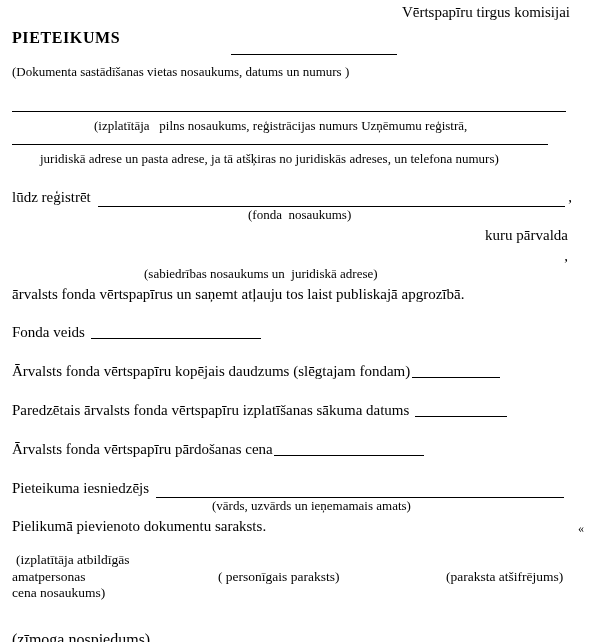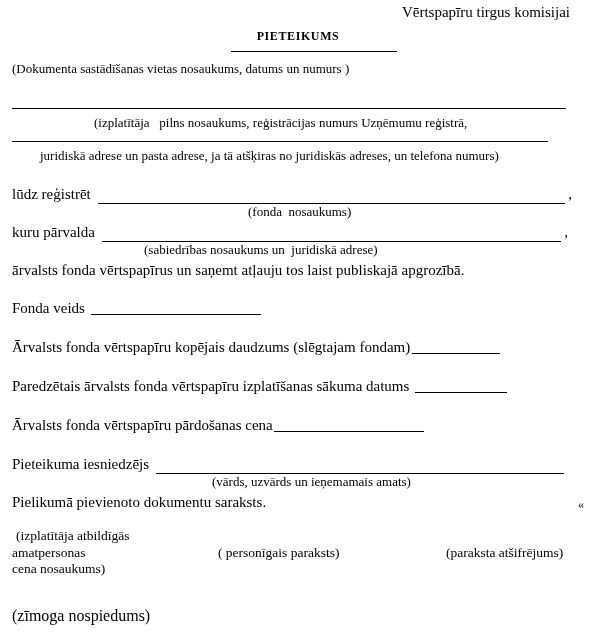--- a/index.html
+++ b/index.html
@@ -11,23 +11,22 @@
     font-family: "Liberation Serif", serif;
     font-size: 15px;
     overflow: hidden;
   }
   .page { padding: 4px 16px 0 12px; }
 
   .addressee { text-align: right; padding-right: 14px; font-size: 15px; }
 
   .title {
     margin-top: 8px;
-    text-align: center;
     font-weight: 700;
-    font-size: 12px;
+    font-size: 16px;
     letter-spacing: 0.6px;
   }
   .title-underline {
     width: 166px;
     border-bottom: 1px solid #000;
     margin: 7px auto 0 auto;
     transform: translateX(16px);
     height: 0;
   }
 
@@ -39,21 +38,21 @@
   .issuer-cap-1 { margin-top: 6px; padding-left: 82px; }
   .rule-2 { margin-top: 10px; width: 536px; }
   .issuer-cap-2 { margin-top: 6px; padding-left: 28px; }
 
   .row { display: flex; align-items: flex-end; line-height: 20px; }
   .fill { flex: 1; border-bottom: 1px solid #000; margin-left: 7px; height: 0; }
   .suffix { margin-left: 3px; }
 
   .register-row { margin-top: 20px; margin-right: 12px; }
   .fund-caption { padding-left: 236px; }
-  .managed-row { margin-top: 2px; margin-right: 16px; }
+  .managed-row { margin-top: 2px; margin-right: 16px; flex-direction: column; }
   .company-caption { padding-left: 132px; }
   .statement { margin-top: 2px; line-height: 20px; }
 
   .field-row { margin-top: 18px; line-height: 21px; }
   .blank {
     display: inline-block;
     border-bottom: 1px solid #000;
     height: 15px;
     vertical-align: -2px;
   }

